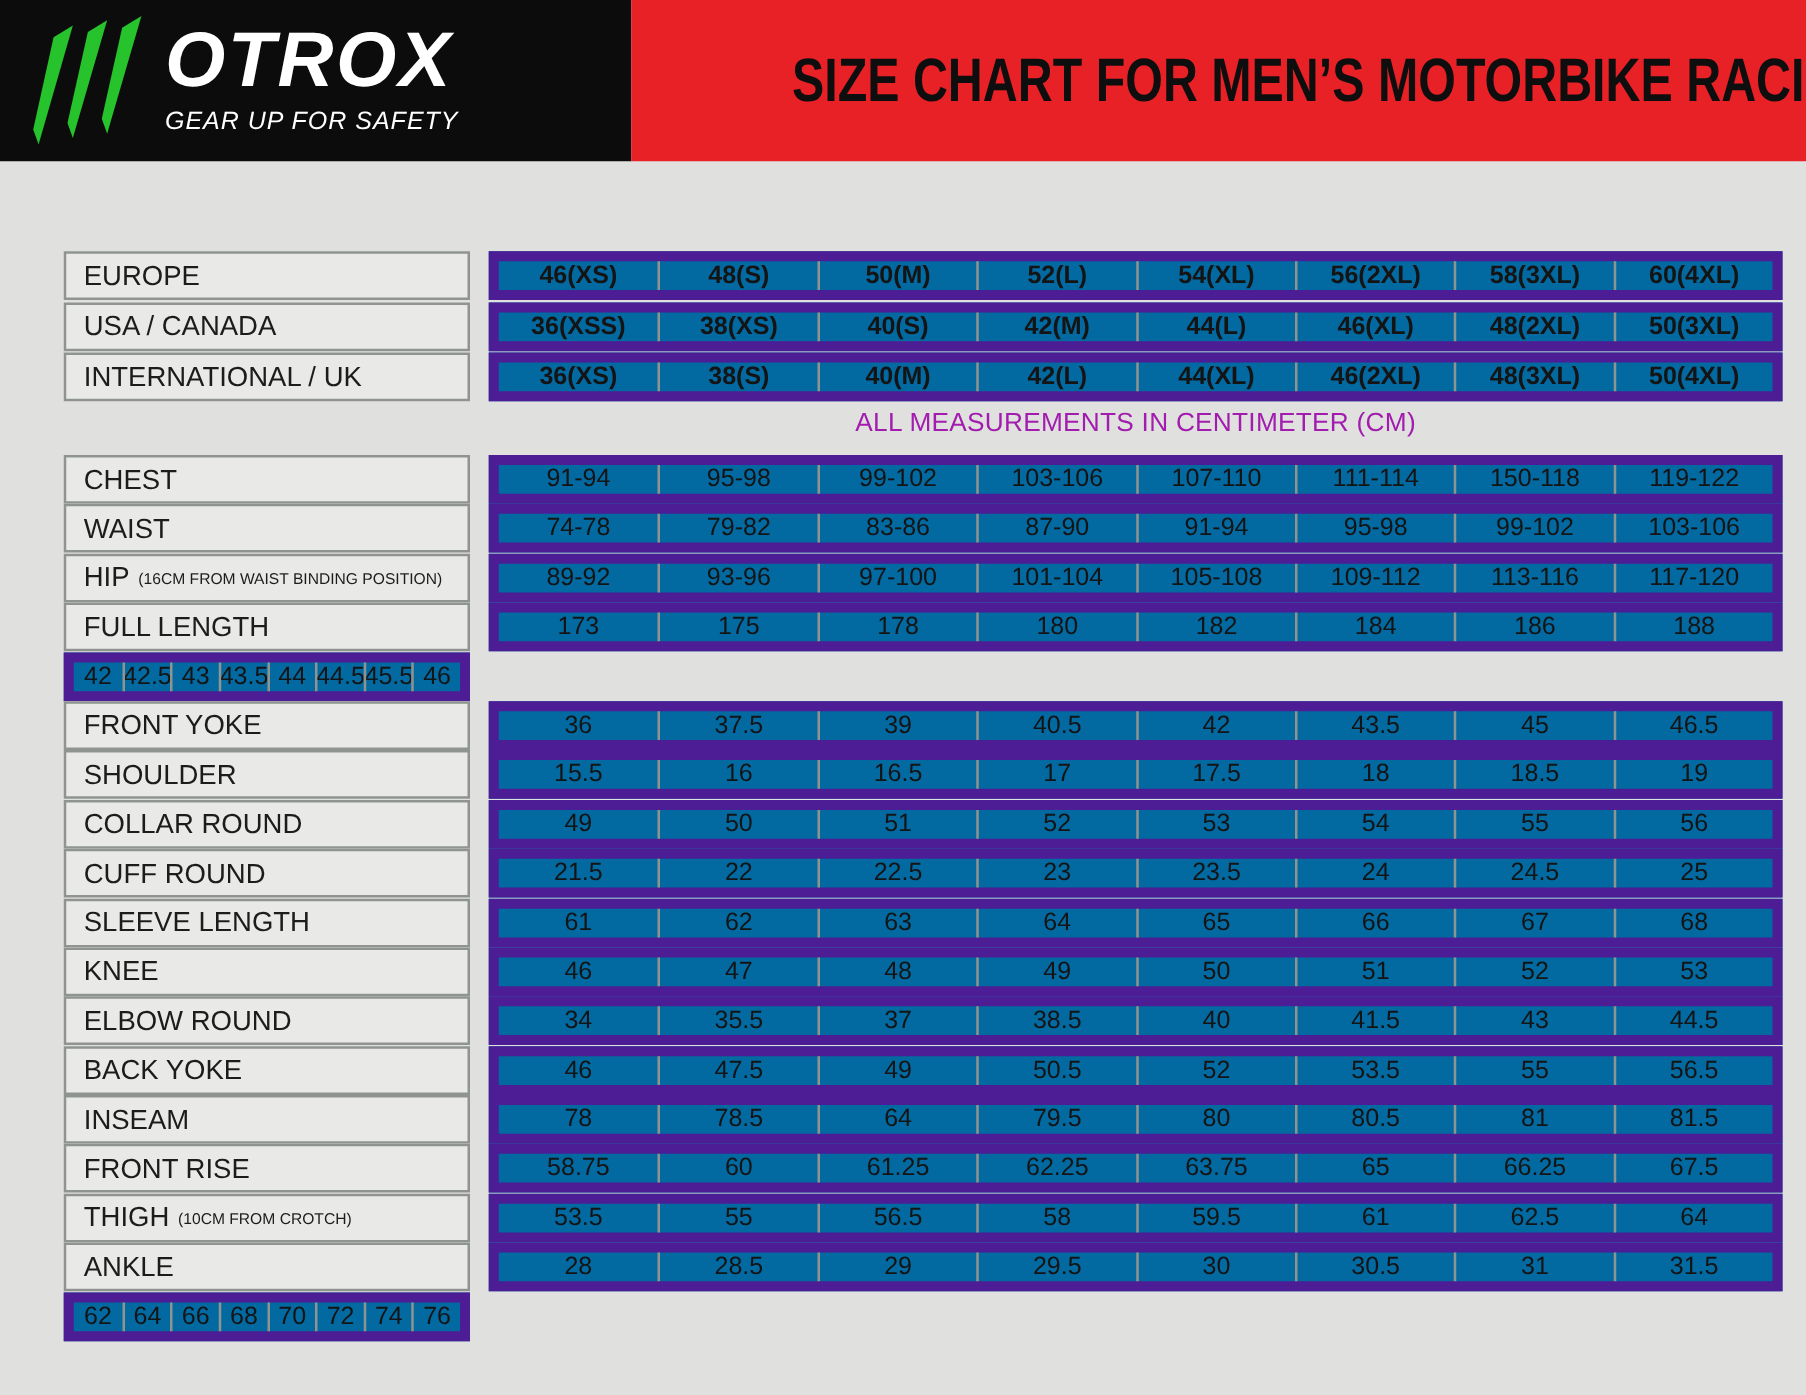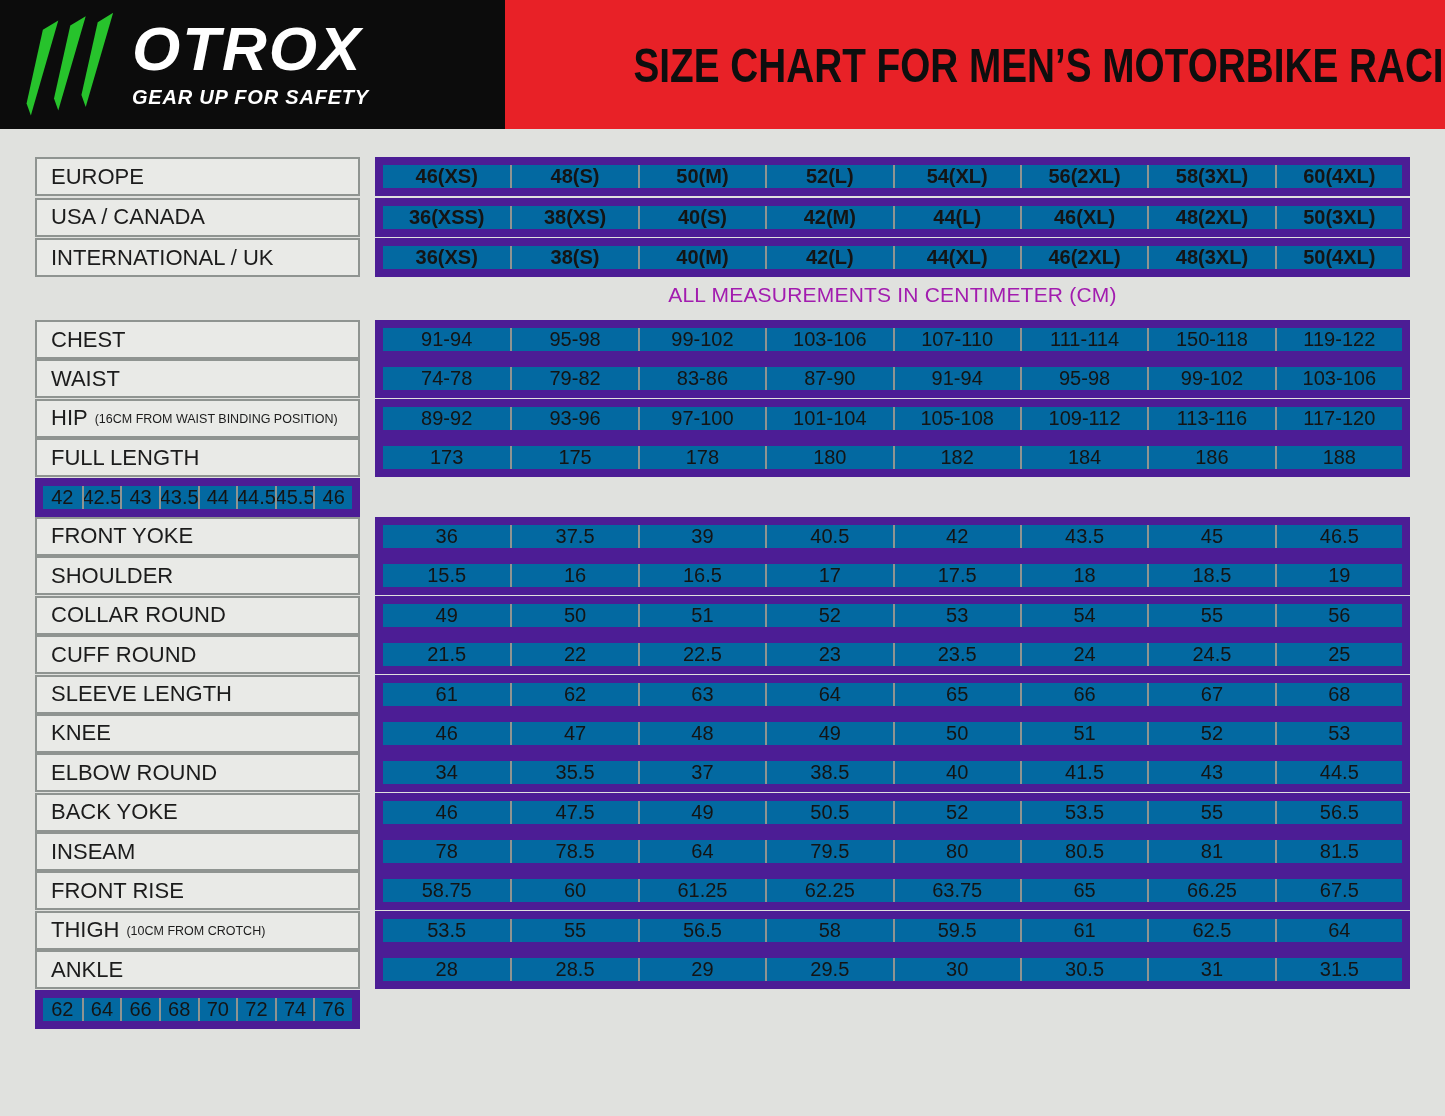--- a/index.html
+++ b/index.html
@@ -15,33 +15,33 @@
     padding-left:24px; box-sizing:border-box; gap:12px; flex:none;
   }
   .slashes { width:96px; height:116px; flex:none; }
   .logo-text { display:flex; flex-direction:column; }
   .brand {
     color:#ffffff; font-style:italic; font-weight:bold; font-size:62px;
     line-height:.95; letter-spacing:2px;
   }
   .tagline {
     color:#ffffff; font-style:italic; font-size:20px; letter-spacing:.8px;
-    margin-top:7px; font-weight:bold;
+    margin-top:7px; font-weight:normal;
   }
   .banner {
     flex:1; background:#e82127; display:flex; align-items:center; justify-content:center;
     position:relative;
   }
   .banner:after { content:""; position:absolute; right:0; top:0; bottom:0; width:7px; background:#c2181d; }
   .banner h1 {
     margin:0; color:#0e0e0e; font-size:49px; font-weight:bold; white-space:nowrap;
     transform:scaleX(.79); letter-spacing:0px;
   }
   
-  main { padding:28px 35px 0 35px; }
+  main { padding:28px 35px 0 51px;margin-top:44px; }
   .trow { display:grid; grid-template-columns:325px 1035px; column-gap:15px; }
   .size-row { height:36px; margin-bottom:4.5px; }
   .meas-row { height:35px; margin-bottom:4.4px; }
   .label-box {
     border:2px solid #8f9491; background:#e9eae7; display:flex; align-items:center;
     gap:7px; padding-left:14px; box-sizing:border-box;
   }
   .lbl { font-size:22px; color:#1c1c1c; white-space:nowrap; }
   .lbl-note { font-size:12.5px; color:#1c1c1c; white-space:nowrap; position:relative; top:1px; }
   .cells {

